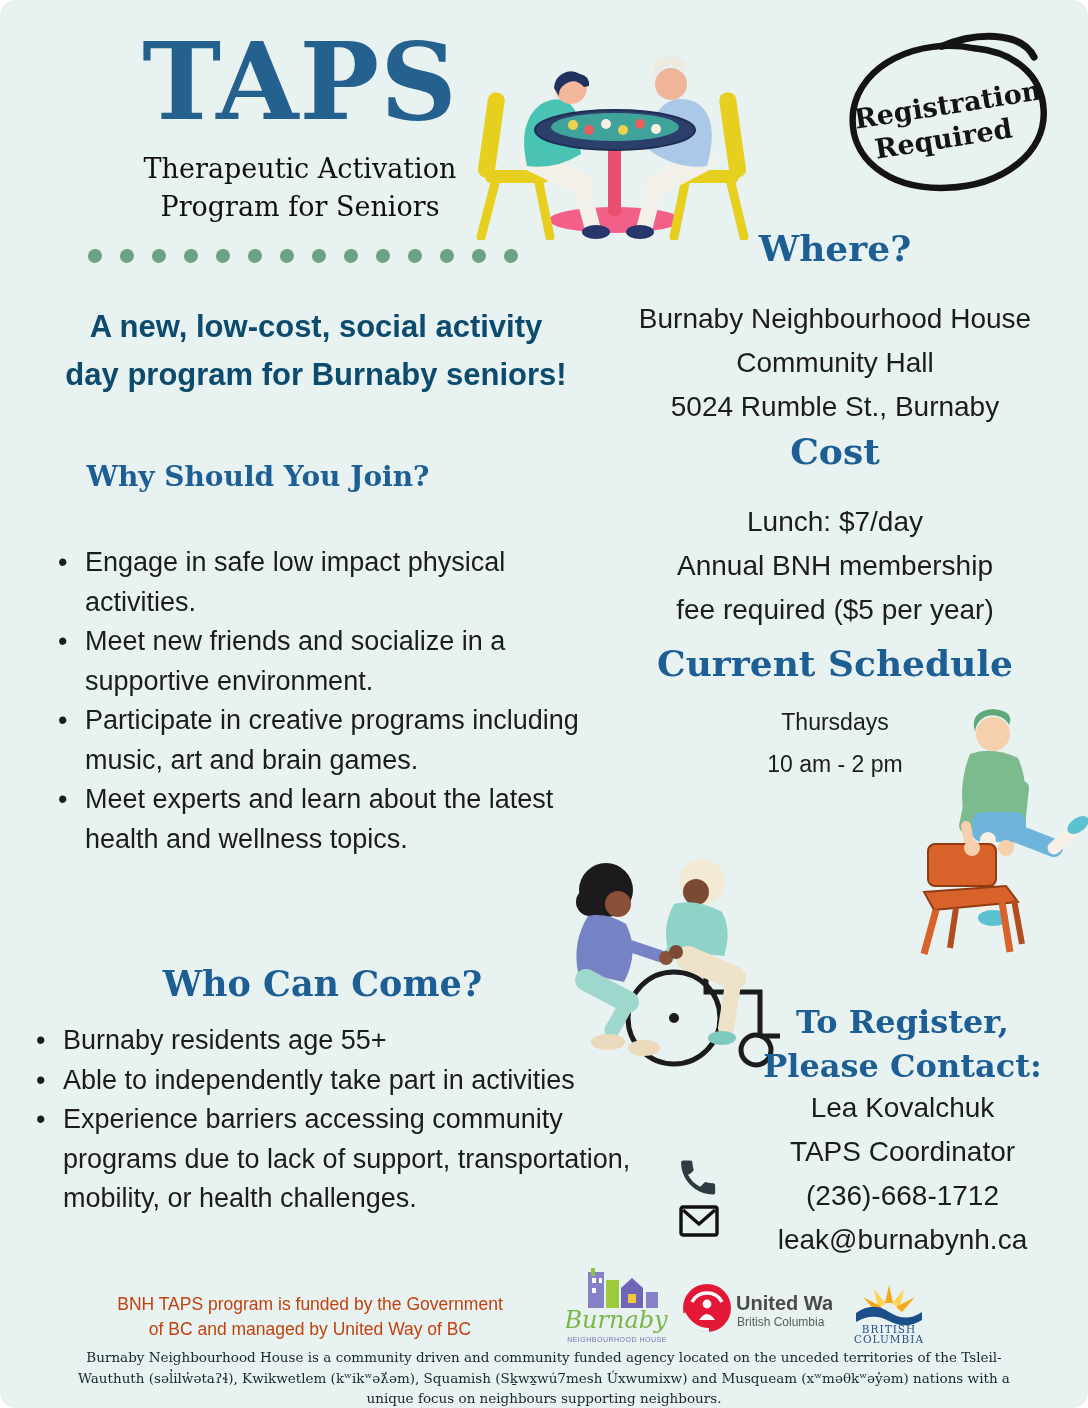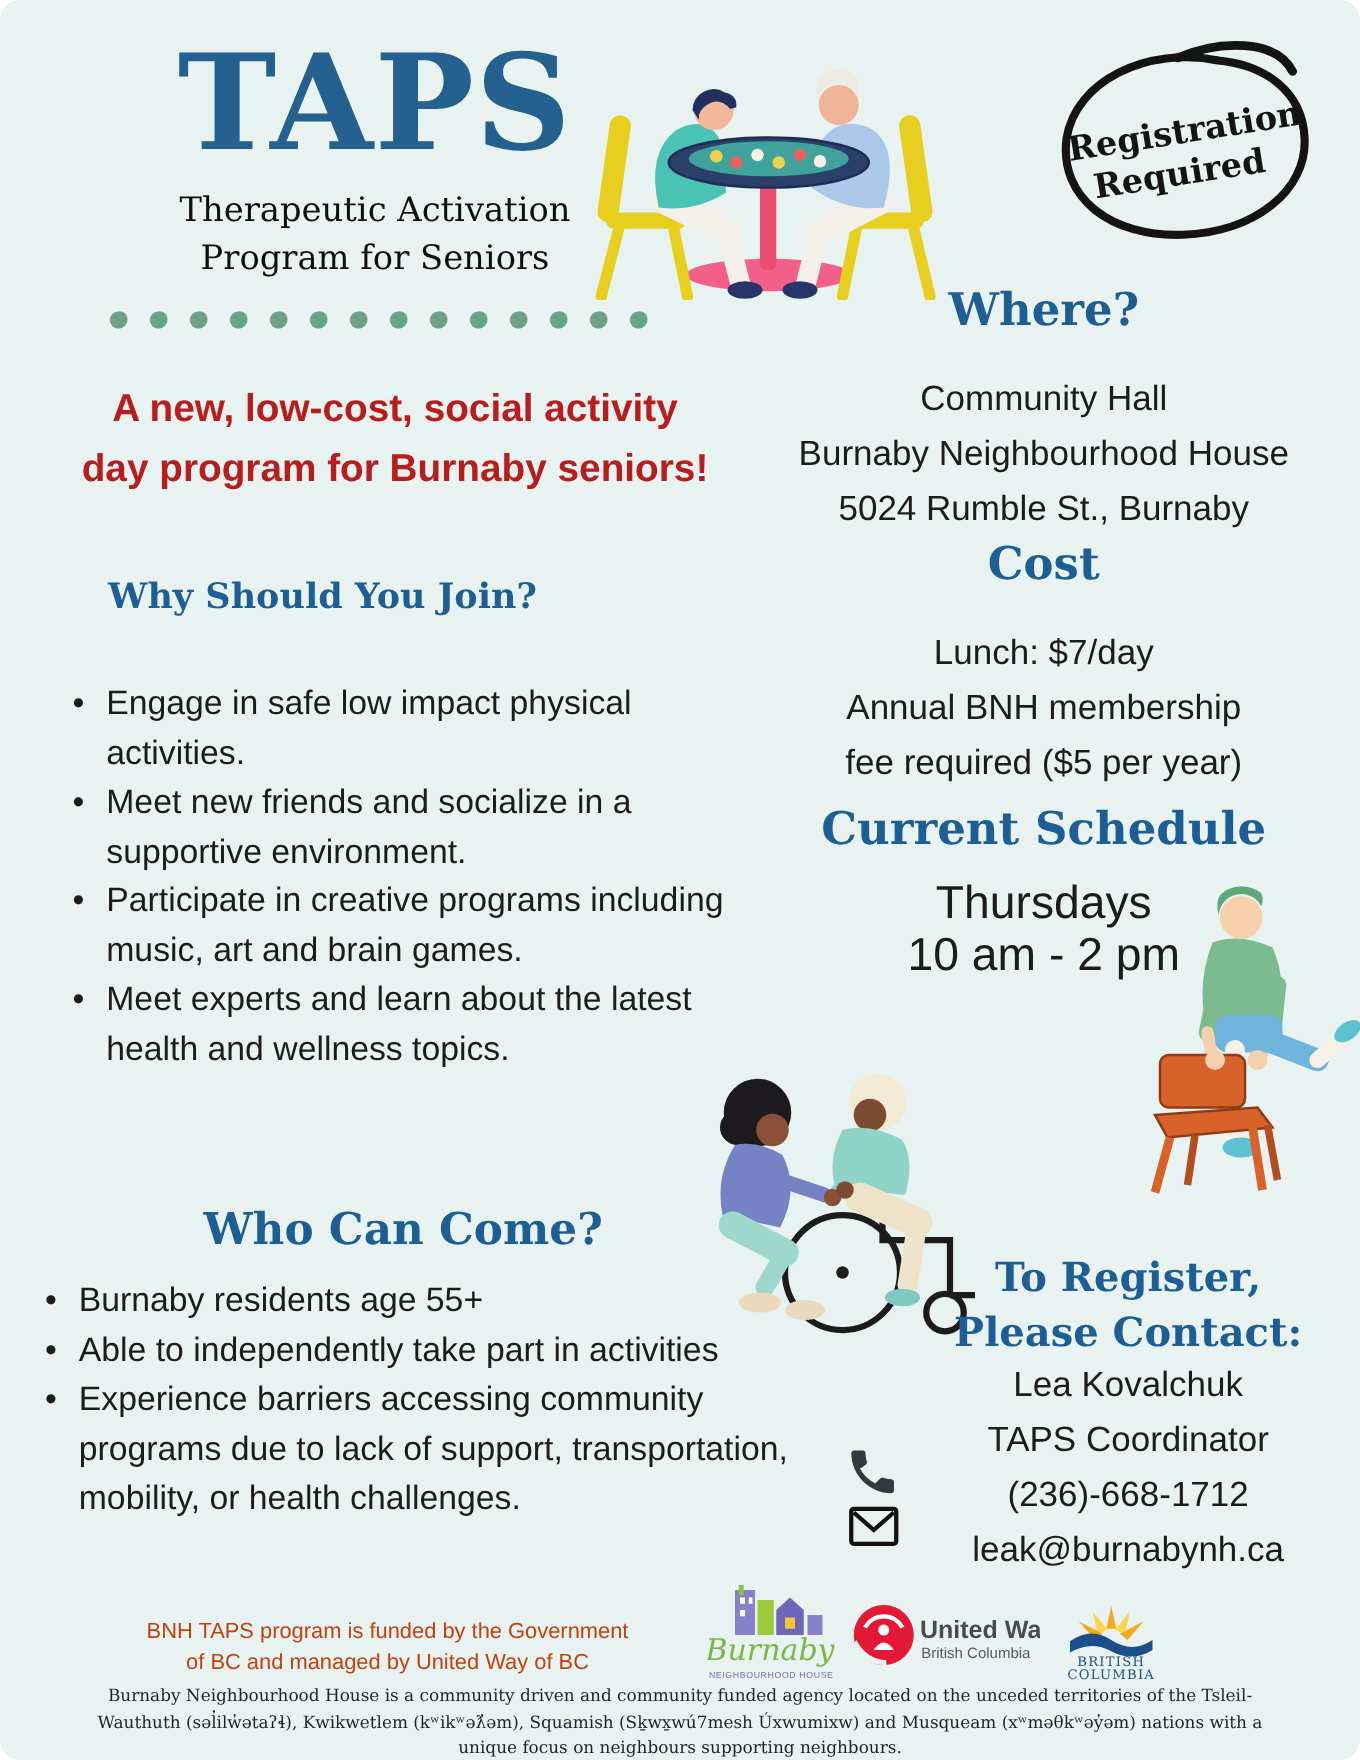--- a/index.html
+++ b/index.html
@@ -25,37 +25,37 @@
   .illus-game{left:443px;top:34px;width:338px;height:206px;}
   .illus-wheelchair{left:556px;top:850px;width:248px;height:232px;}
   .illus-chair{left:896px;top:696px;width:192px;height:264px;}
   .badge{left:833px;top:24px;width:232px;height:188px;}
 
   
   .blue-head{font-family:"DejaVu Serif",serif;font-weight:700;color:#1d5e94;}
 
   
   .tagline{left:16px;top:303px;width:600px;font-size:31px;line-height:48px;
-    font-weight:700;color:#b91c1c;}
+    font-weight:700;color:#0c4a6e;}
   .why-head{left:0;top:460px;width:516px;font-size:28px;}
   .why-list{left:50px;top:543px;width:556px;}
   .who-head{left:60px;top:963px;width:525px;font-size:35px;}
   .who-list{left:28px;top:1021px;width:648px;}
   ul.flyer-list{list-style:none;margin:0;padding:0;font-size:27px;line-height:39.5px;color:#1c1c1c;}
   ul.flyer-list li{position:relative;padding-left:35px;}
   ul.flyer-list li::before{content:"\2022";position:absolute;left:8px;font-size:27px;}
 
   
   .col-right{left:590px;width:490px;}
   .where-head{top:227px;font-size:36px;text-align:center;}
   .where-lines{top:297px;font-size:28px;line-height:44px;}
   .cost-head{top:430px;font-size:36px;}
   .cost-lines{top:500px;font-size:28px;line-height:44px;}
   .sched-head{top:642px;font-size:36px;}
-  .sched-lines{top:701px;font-size:37px;line-height:42px;text-align:center;}
+  .sched-lines{top:701px;font-size:23px;line-height:42px;text-align:center;}
 
   
   .register-head{left:705px;top:1000px;width:395px;font-size:32px;line-height:44px;}
   .contact-lines{left:705px;top:1086px;width:395px;font-size:28px;line-height:44px;}
   .phone-icon{left:676px;top:1156px;width:42px;height:42px;}
   .email-icon{left:678px;top:1203px;width:42px;height:36px;}
 
   
   .funding{left:80px;top:1292px;width:460px;font-size:17.5px;line-height:25px;color:#c2410c;}
   .logo-bnh{left:566px;top:1266px;width:102px;height:86px;}
@@ -166,22 +166,22 @@
 
   <div class="abs center blue-head who-head">Who Can Come?</div>
   <ul class="abs flyer-list who-list">
     <li>Burnaby residents age 55+</li>
     <li>Able to independently take part in activities</li>
     <li>Experience barriers accessing community programs due to lack of support, transportation, mobility, or health challenges.</li>
   </ul>
 
   <div class="abs center col-right blue-head where-head">Where?</div>
   <div class="abs center col-right where-lines">
+    <div>Burnaby Neighbourhood House</div>
     <div>Community Hall</div>
-    <div>Burnaby Neighbourhood House</div>
     <div>5024 Rumble St., Burnaby</div>
   </div>
 
   <div class="abs center col-right blue-head cost-head">Cost</div>
   <div class="abs center col-right cost-lines">
     <div>Lunch: $7/day</div>
     <div>Annual BNH membership</div>
     <div>fee required ($5 per year)</div>
   </div>
 

